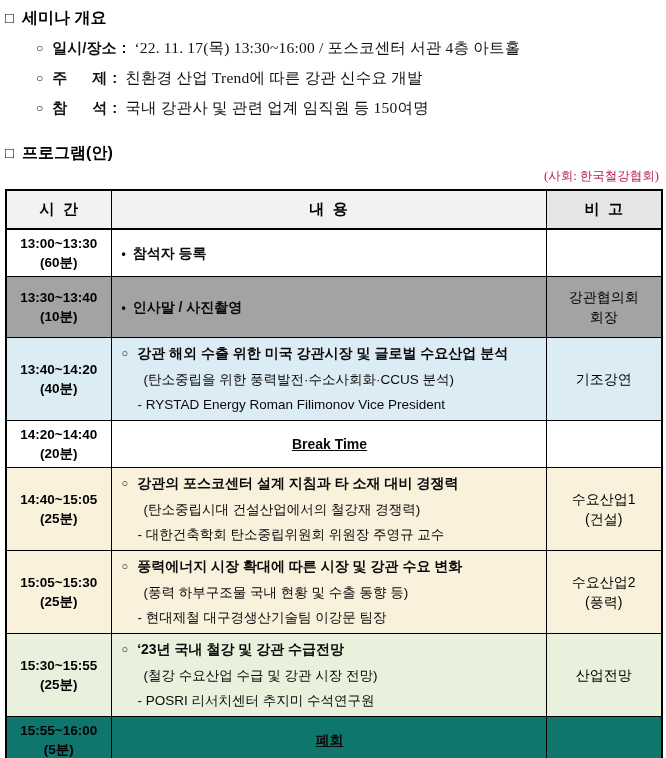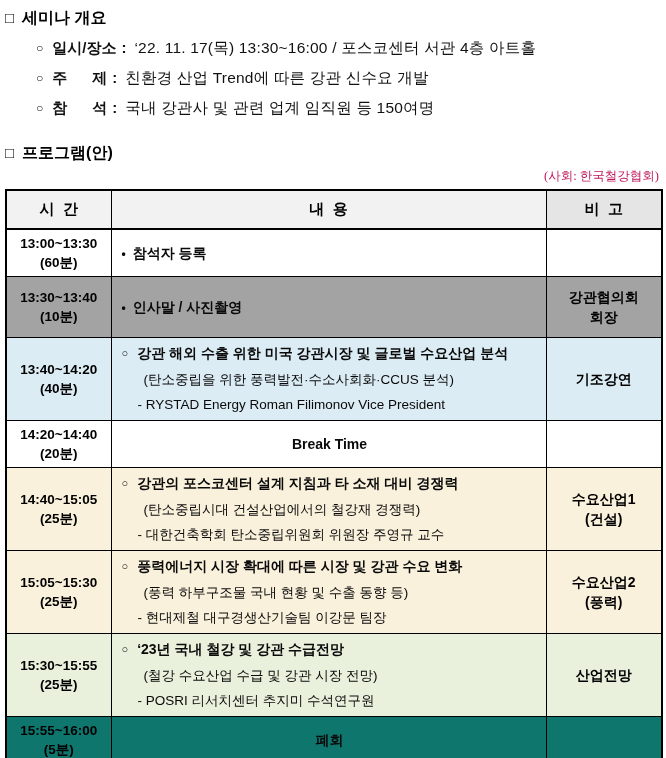--- a/index.html
+++ b/index.html
@@ -19,21 +19,21 @@
     margin-top: 2px;
   }
   .sec-head .sq { font-size: 15px; font-weight: 400; position: relative; top: -1px; }
 
   
   .ov-items { margin-top: 6px; }
   .ov-item { display: flex; align-items: baseline; margin: 9px 0 0 31px; font-size: 15px; }
   .ov-bullet { font-size: 12px; font-weight: 700; margin-right: 9px; position: relative; top: -1px; }
   .ov-label { font-weight: 700; white-space: pre; }
   .ov-colon { font-weight: 700; margin: 0 8px 0 5px; }
-  .ov-value { font-family: Liberation Sans, sans-serif; font-size: 15.5px; letter-spacing: 0.2px; }
+  .ov-value { font-family: Liberation Serif, serif; font-size: 15.5px; letter-spacing: 0.2px; }
 
   .prog-head { margin-top: 24px; }
   .host-note {
     text-align: right; font-family: "Liberation Serif", serif;
     font-size: 12.5px; margin: 4px 2px 4px 0; color: #be185d;
   }
 
   
   table.prog {
     width: 656px; border-collapse: collapse; table-layout: fixed;
@@ -44,31 +44,31 @@
     font-size: 15px; font-weight: 700; padding: 9px 2px;
     white-space: pre; color: #000;
   }
   table.prog thead tr th { border-bottom: 2px solid #000; }
   .td-time {
     text-align: center; font-weight: 700; font-size: 13.5px;
     line-height: 19px; padding: 4px 1px; color: #000;
   }
   .td-content { padding: 3px 8px 3px 10px; vertical-align: middle; }
   .td-note {
-    text-align: center; font-weight: 700; font-size: 14px;
+    text-align: center; font-weight: 400; font-size: 14px;
     line-height: 20px; padding: 10px; color: #000;
   }
   .line { line-height: 25px; font-size: 13.5px; color: #0a0a0a; }
   .line-title { font-weight: 700; font-size: 14px; display: flex; align-items: baseline; }
   .line-title .marker { font-size: 11px; margin-right: 9px; position: relative; top: -1px; flex: 0 0 auto; }
   .line-sub { padding-left: 22px; font-weight: 400; }
   .line-speaker { padding-left: 16px; font-weight: 400; }
   .line-bullet { font-weight: 700; font-size: 14px; line-height: 22px; display: flex; align-items: baseline; }
   .line-bullet .marker { font-size: 12px; margin-right: 7px; flex: 0 0 auto; }
-  .line-center { font-weight: 700; font-size: 14px; text-align: center; line-height: 22px; }
+  .line-center { font-weight: 700; font-size: 14px; text-align: center; line-height: 22px; text-decoration: underline; }
 </style>
 </head>
 <body>
 
 <div class="page">
 
   <div class="sec-head">
     <span class="sq">□</span>
     <span>세미나 개요</span>
   </div>

